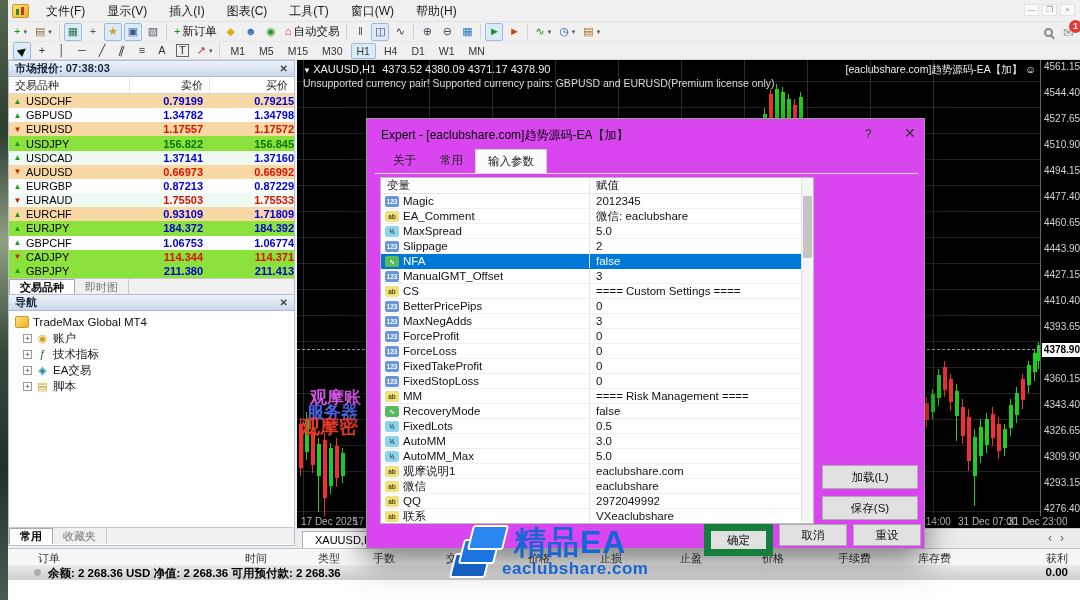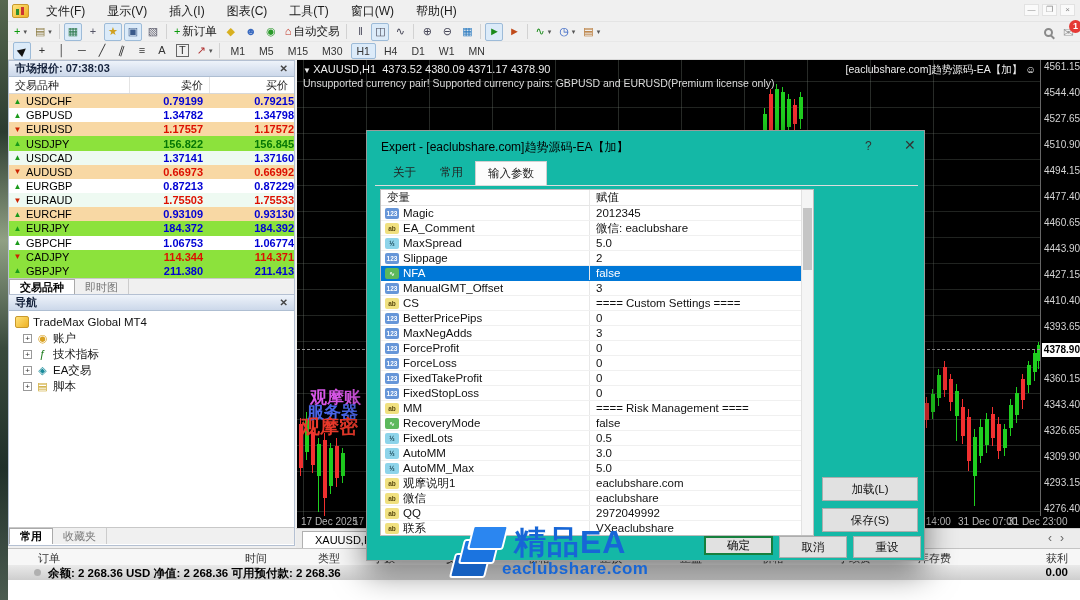--- a/index.html
+++ b/index.html
@@ -72,42 +72,42 @@
 #sym-line{position:absolute;left:6px;top:3px;font-size:11px;color:#ededed;white-space:nowrap}
 #warn-line{position:absolute;left:6px;top:17px;font-size:10.5px;color:#dcdcdc;white-space:nowrap}
 #ea-label{position:absolute;right:4px;top:3px;font-size:10.5px;color:#ededed;white-space:nowrap}
 .candle{position:absolute;width:4px}
 .wick{position:absolute;width:1px}
 .wm{position:absolute;font-weight:bold;white-space:nowrap}
 #chart-tabbar{position:absolute;left:296px;top:528px;width:784px;height:20px;background:#ececec;border-top:1px solid #cfcfcf}
 #chart-tab{position:absolute;left:6px;top:2px;height:18px;background:#fff;border:1px solid #b0b0b0;border-bottom:none;font-size:11px;line-height:17px;padding:0 12px}
 #tab-arrows{position:absolute;right:8px;top:2px;font-size:12px;color:#666;letter-spacing:8px}
 
-#dialog{position:absolute;left:366px;top:130px;width:559px;height:431px;background:#14b8a6;border:1px solid #9a9a9a;box-shadow:0 12px 30px rgba(0,0,0,.5);z-index:10}
+#dialog{position:absolute;left:366px;top:118px;width:559px;height:431px;background:#d946ef;border:1px solid #9a9a9a;box-shadow:0 12px 30px rgba(0,0,0,.5);z-index:10}
 #dlg-title{position:absolute;left:14px;top:8px;font-size:12px;color:#000}
 #dlg-help{position:absolute;left:498px;top:8px;font-size:12px;color:#333}
 #dlg-close{position:absolute;left:537px;top:6px;font-size:14px;color:#333}
 #dlg-tabs{position:absolute;left:14px;top:30px;display:flex;font-size:11.5px;color:#222}
 #dlg-tabs .dtab{padding:4px 12px}
 #dlg-tabs .dtab.on{background:#fcfcfc;border:1px solid #d0d0d0;border-bottom:1px solid #fcfcfc;margin-bottom:-1px}
 #dlg-hr{position:absolute;left:8px;top:54px;width:543px;border-top:1px solid #dcdcdc}
 #ptable{position:absolute;left:13px;top:58px;width:434px;height:347px;background:#fff;border:1px solid #bdbdbd;overflow:hidden}
 #phead{display:flex;height:16px;font-size:11.5px;color:#222;align-items:center;border-bottom:1px solid #e6e6e6}
 .pname{width:209px;border-right:1px solid #e8e8e8;height:100%;display:flex;align-items:center;position:relative;padding-left:22px}
 #phead .pname{padding-left:6px}
 .pval{flex:1;padding-left:6px;display:flex;align-items:center}
 .prow{display:flex;height:15px;font-size:11.5px;color:#111;border-bottom:1px solid #f0f0f0;width:422px}
 .prow.sel{background:#0078d7;color:#fff;border-bottom-color:#0078d7}
 .pic{position:absolute;left:4px;top:2px;width:14px;height:11px;border-radius:2px;font-size:6.5px;font-weight:bold;display:flex;align-items:center;justify-content:center}
 #pscroll{position:absolute;right:0;top:0;width:12px;height:345px;background:#f5f5f5;border-left:1px solid #e2e2e2}
 #pthumb{position:absolute;left:1px;top:18px;width:9px;height:62px;background:#c5c5c5}
 .btn{position:absolute;background:#e1e1e1;border:1px solid #adadad;font-size:11.5px;text-align:center;color:#111;display:flex;align-items:center;justify-content:center}
 #btn-load{left:455px;top:346px;width:96px;height:24px}
 #btn-save{left:455px;top:377px;width:96px;height:24px}
-#btn-ok{left:337px;top:405px;width:69px;height:19px;border:2px solid #15803d}
+#btn-ok{left:337px;top:405px;width:69px;height:32px;border:7px solid #15803d}
 #btn-cancel{left:412px;top:405px;width:68px;height:22px}
 #btn-reset{left:486px;top:405px;width:68px;height:22px}
 
 #terminal{position:absolute;left:8px;top:548px;width:1072px;height:52px;background:#fff;border-top:1px solid #c4c4c4}
 #term-head{position:absolute;left:0;top:0;width:1072px;height:16px;background:#f7f7f7;font-size:11px;color:#333}
 .tcol{position:absolute;top:2px;white-space:nowrap}
 #term-close{position:absolute;left:6px;top:2px;font-size:10px;color:#555}
 #balance-row{position:absolute;left:0;top:16px;width:1072px;height:15px;background:linear-gradient(#eaeaea,#cecece);font-size:11.5px;font-weight:bold;color:#000}
 #bal-ico{position:absolute;left:26px;top:4px;width:7px;height:7px;border-radius:50%;background:#b0b0b0}
 #bal-text{position:absolute;left:40px;top:1px}
@@ -353,21 +353,21 @@
         </span>
         <span class="bid" style="color: rgb(221, 16, 0);">1.75503</span>
         <span class="ask" style="color: rgb(221, 16, 0);">1.75533</span>
       </div>
       <div class="mwrow" style="background: rgb(248, 216, 164);">
         <span class="mwsym">
           <span class="arr" style="color: rgb(26, 154, 26);">▲</span>
           <span>EURCHF</span>
         </span>
         <span class="bid" style="color: rgb(0, 0, 212);">0.93109</span>
-        <span class="ask" style="color: rgb(0, 0, 212);">0.93130</span>
+        <span class="ask" style="color: rgb(0, 0, 212);">1.71809</span>
       </div>
       <div class="mwrow" style="background: rgb(140, 226, 60);">
         <span class="mwsym">
           <span class="arr" style="color: rgb(26, 154, 26);">▲</span>
           <span>EURJPY</span>
         </span>
         <span class="bid" style="color: rgb(0, 0, 212);">184.372</span>
         <span class="ask" style="color: rgb(0, 0, 212);">184.392</span>
       </div>
       <div class="mwrow" style="background: rgb(255, 255, 255);">

